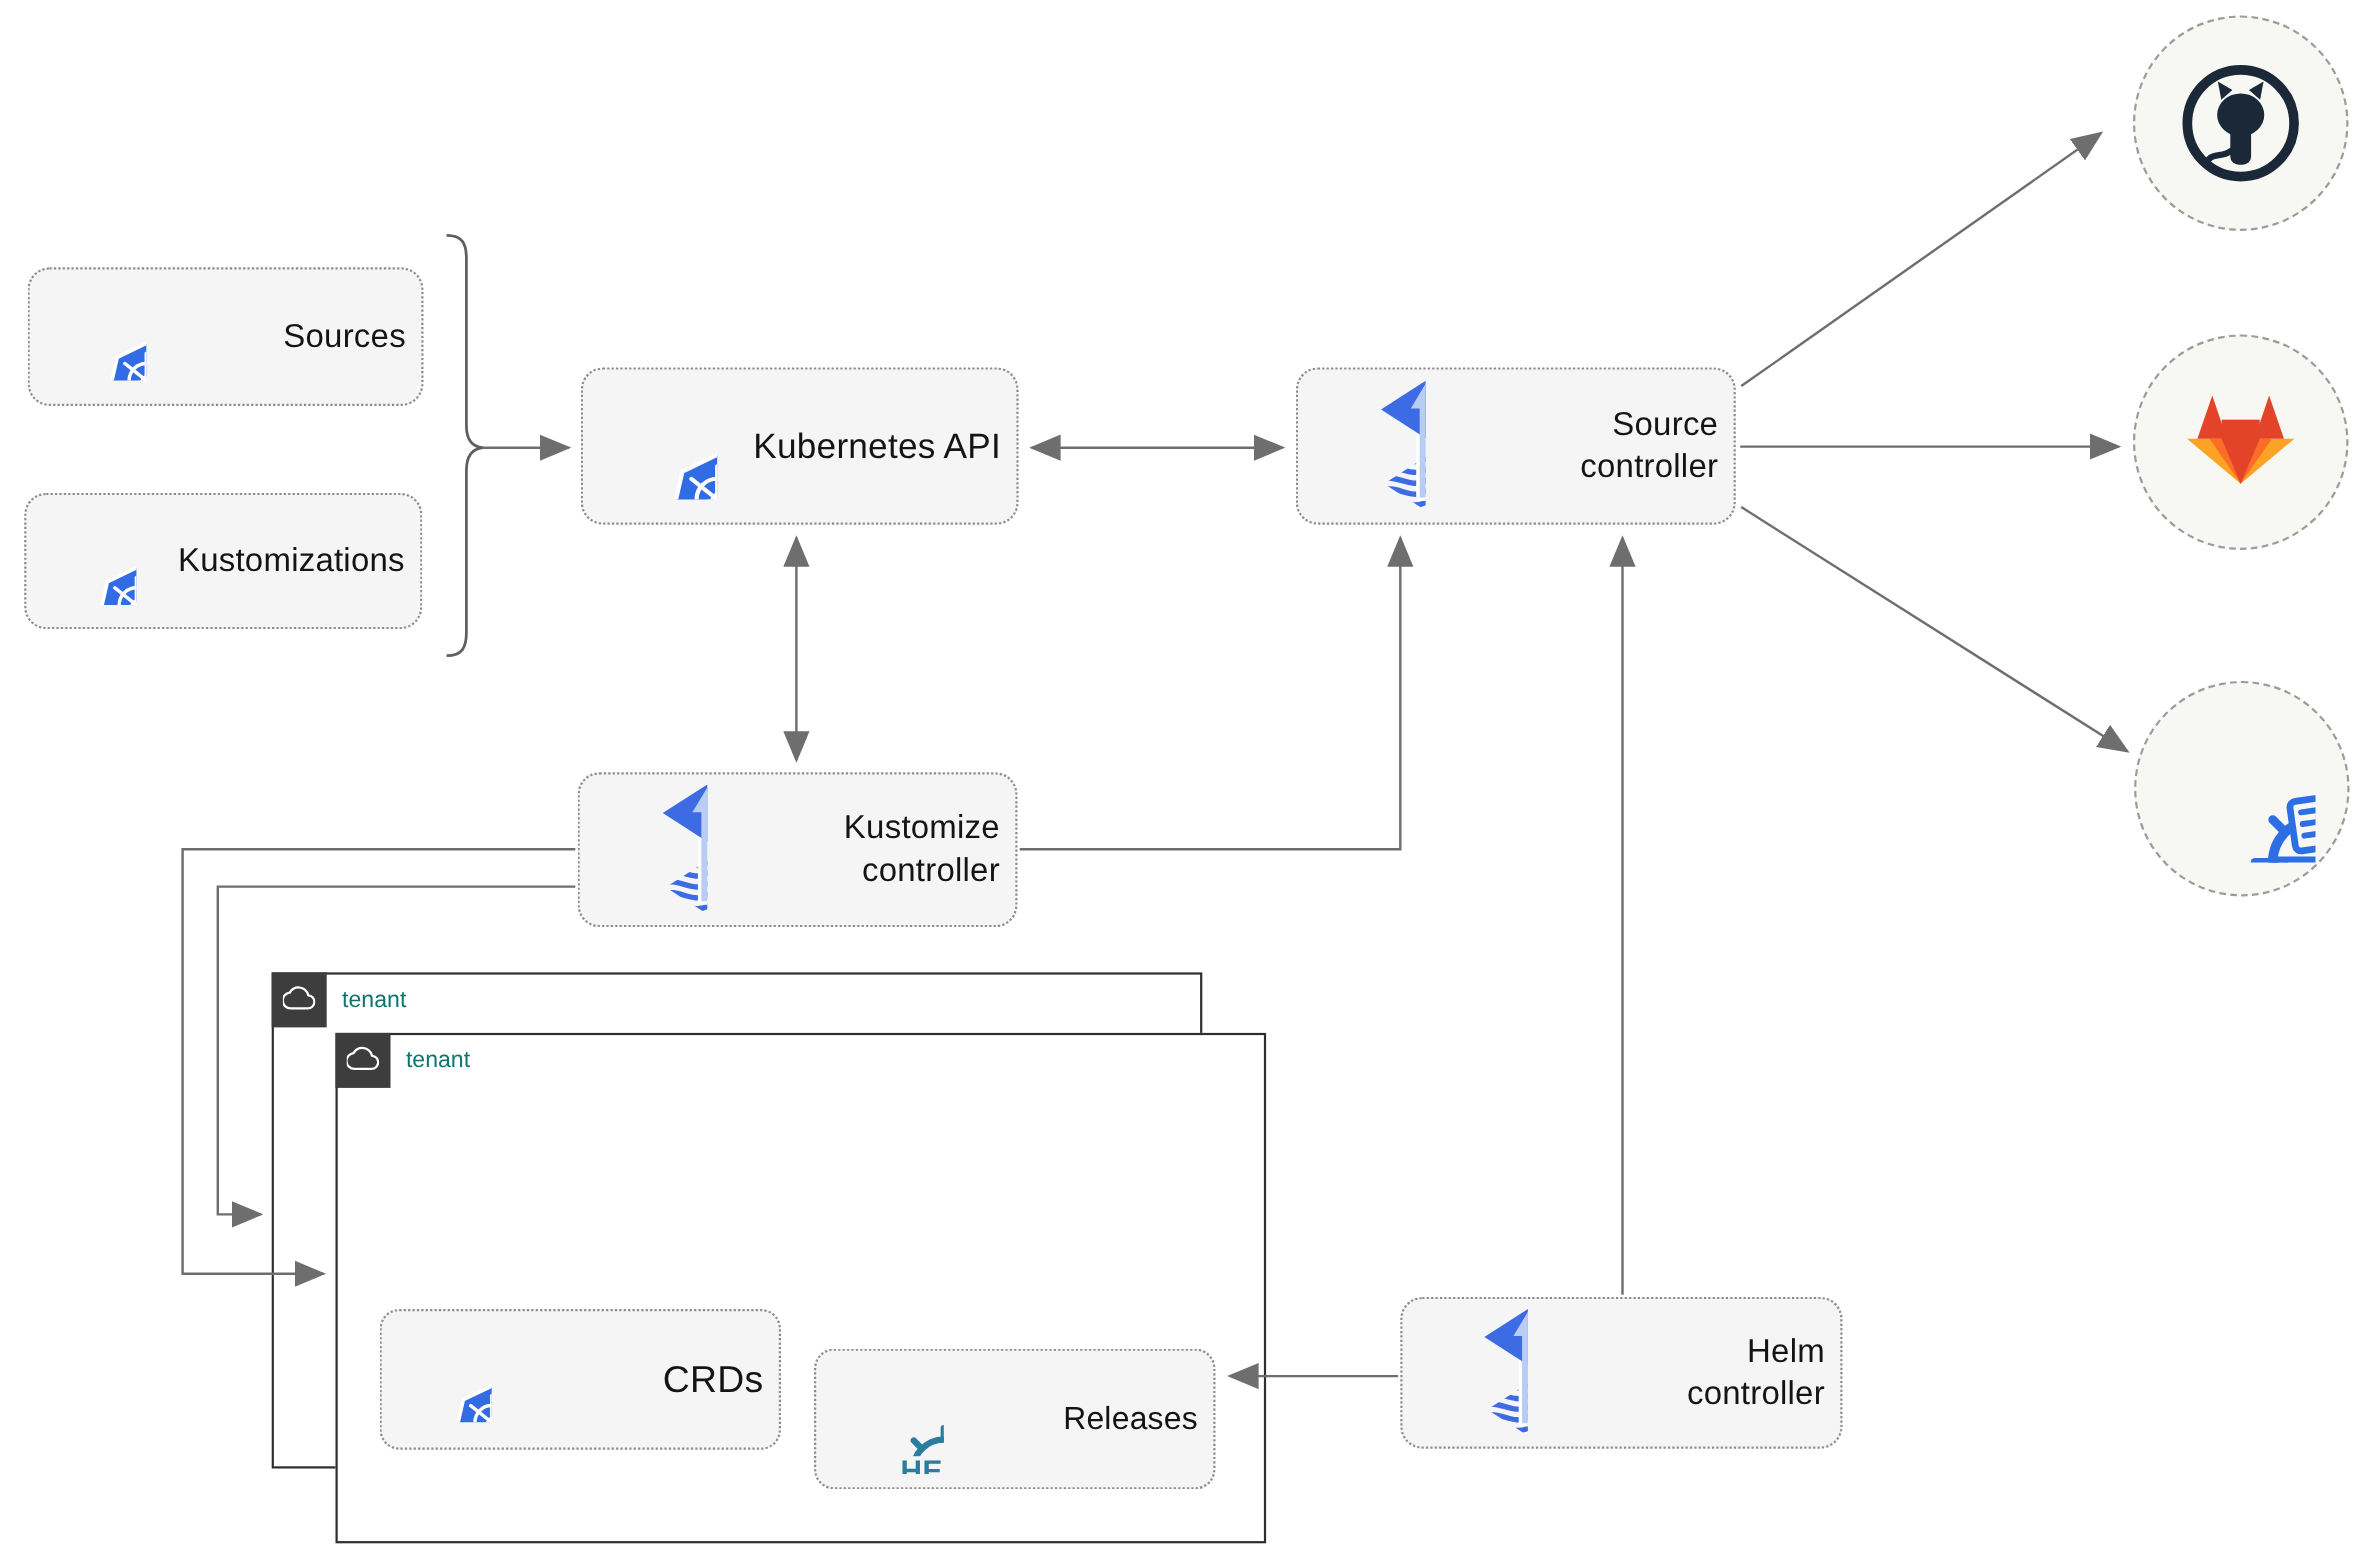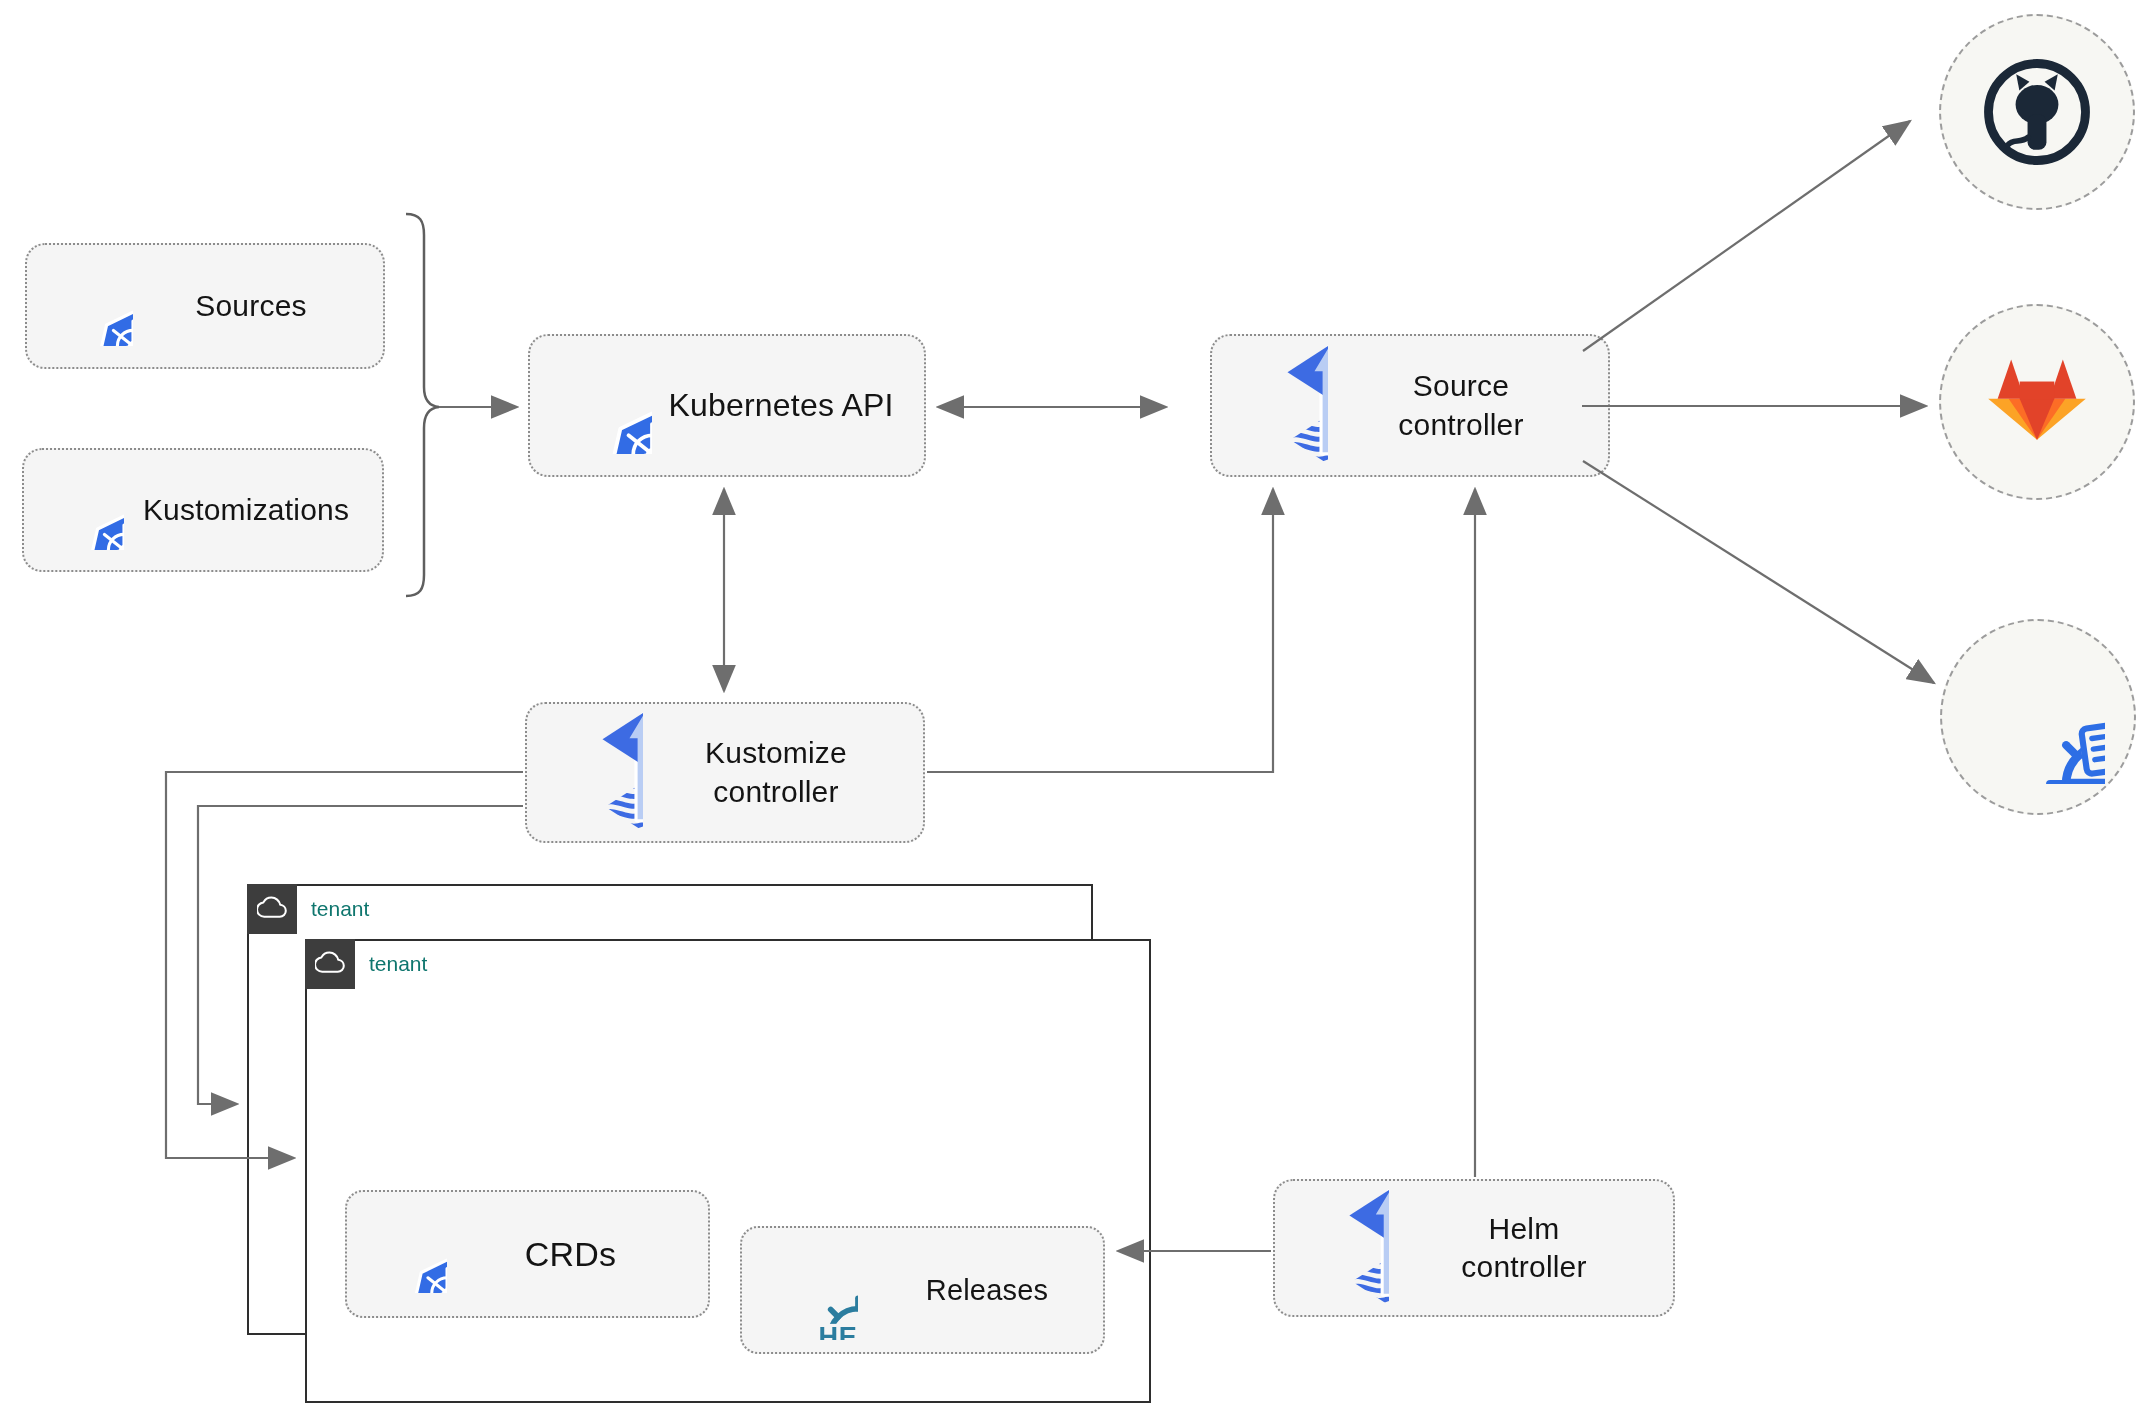--- a/index.html
+++ b/index.html
@@ -2,21 +2,21 @@
 <html style="--k8s-blue: #326ce5; --flux-blue: #3d6be3; --flux-arrow: #b9cdf4; --helm-teal: #2b7d9f; --github-dark: #1b2837; --gitlab-red: #e24329; --gitlab-orange: #fca326; --gitlab-mid: #fc6d26; --chartmuseum-blue: #2d6ee5; --wire-gray: #6e6e6e; --node-bg: #f5f5f5; --node-border: #8c8c8c; --tenant-header-bg: #3d3d3d;"><head>
 <meta charset="utf-8">
 <style>
   html,body{margin:0;padding:0;background:#fff;}
   .stage{position:relative;width:2144px;height:1407px;background:#ffffff;
          font-family:"Liberation Sans",sans-serif;overflow:hidden;}
   .node{position:absolute;background:var(--node-bg,#f5f5f5);
         border:2px dotted var(--node-border,#8c8c8c);border-radius:20px;
         display:flex;align-items:center;box-sizing:border-box;z-index:2;}
   .node .icon{flex:0 0 auto;display:flex;align-items:center;justify-content:center;margin-left:26px;}
-  .node .label{flex:1;text-align:center;font-size:30px;color:#141414;letter-spacing:.2px;padding-right:14px;}
+  .node .label{flex:1;text-align:right;font-size:30px;color:#141414;letter-spacing:.2px;padding-right:14px;}
   .node .label .l2{display:block;line-height:1.28;}
   .tenant{position:absolute;background:#ffffff;border:2px solid #2e2e2e;box-sizing:border-box;z-index:1;}
   .thead{position:absolute;top:-2px;left:-2px;width:50px;height:50px;
          background:var(--tenant-header-bg,#3d3d3d);display:flex;align-items:center;justify-content:center;}
   .tlabel{position:absolute;left:62px;top:-2px;height:50px;line-height:50px;font-size:21px;color:#0f766e;}
   .peer{position:absolute;width:196px;height:196px;border-radius:50%;background:#f7f7f3;
         border:2px dashed #9c9c9c;display:flex;align-items:center;justify-content:center;
         box-sizing:border-box;z-index:2;}
   #wires{position:absolute;left:0;top:0;z-index:5;pointer-events:none;}
   svg{display:block;}
@@ -177,21 +177,21 @@
 
   <div class="node" style="left:528px;top:334px;width:398px;height:143px;">
     <span class="icon">
       <svg width="96" height="96" viewBox="-32 -32 64 64">
           <use href="#sym-k8s"></use>
         </svg>
     </span>
     <span class="label" style="font-size:32px;">Kubernetes API</span>
   </div>
 
-  <div class="node" style="left:1210px;top:334px;width:400px;height:143px;">
+  <div class="node" style="left:1178px;top:334px;width:400px;height:143px;">
     <span class="icon">
       <svg width="90" height="135" viewBox="-50 0 100 150">
           <use href="#sym-flux"></use>
         </svg>
     </span>
     <span class="label">
         <span class="l2">Source</span>
         <span class="l2">controller</span>
       </span>
   </div>

